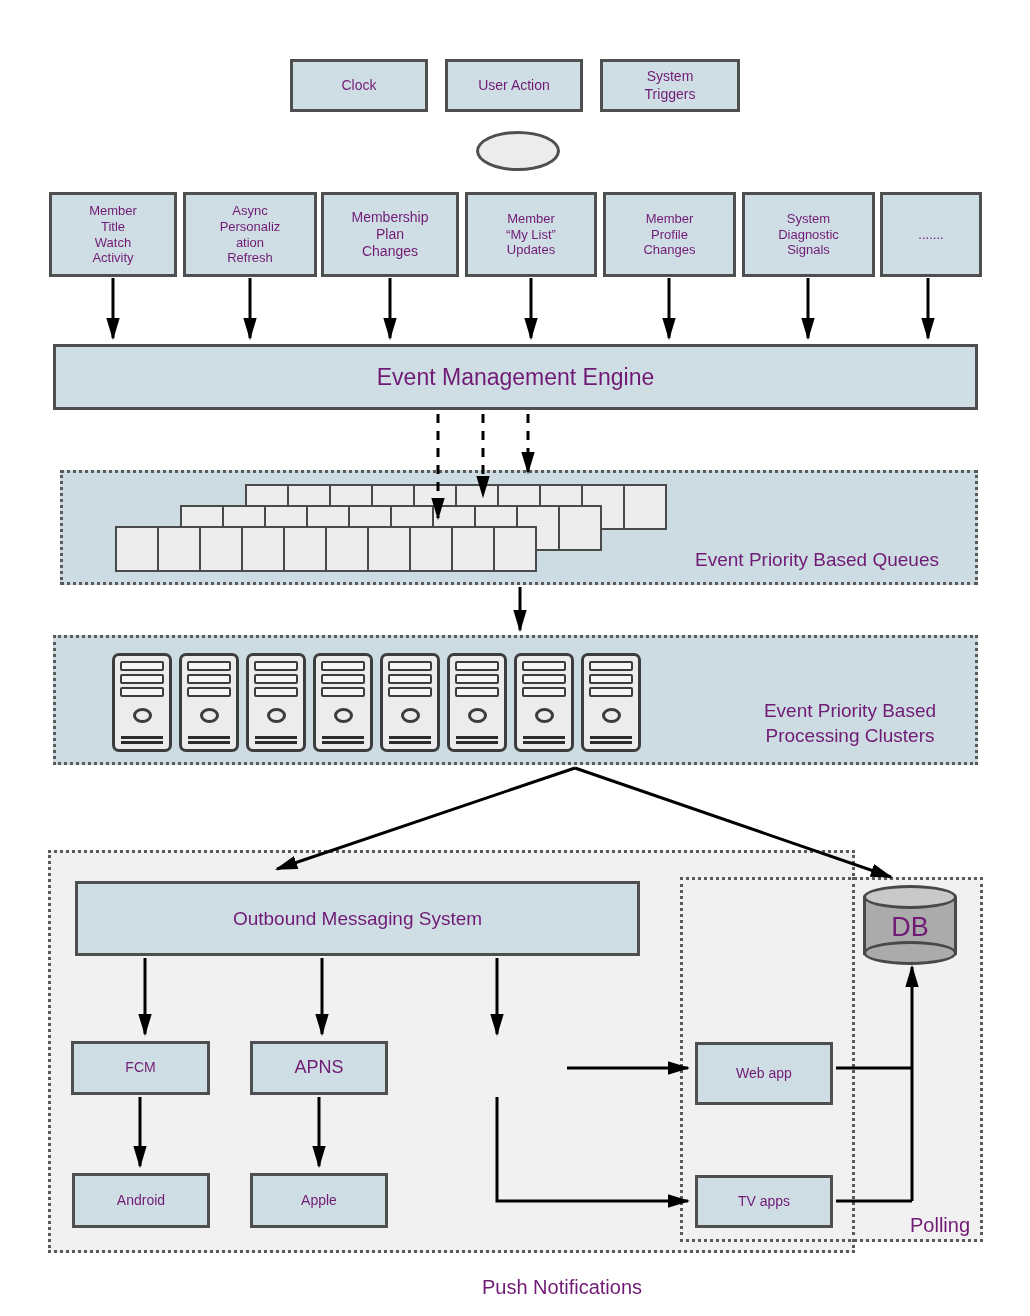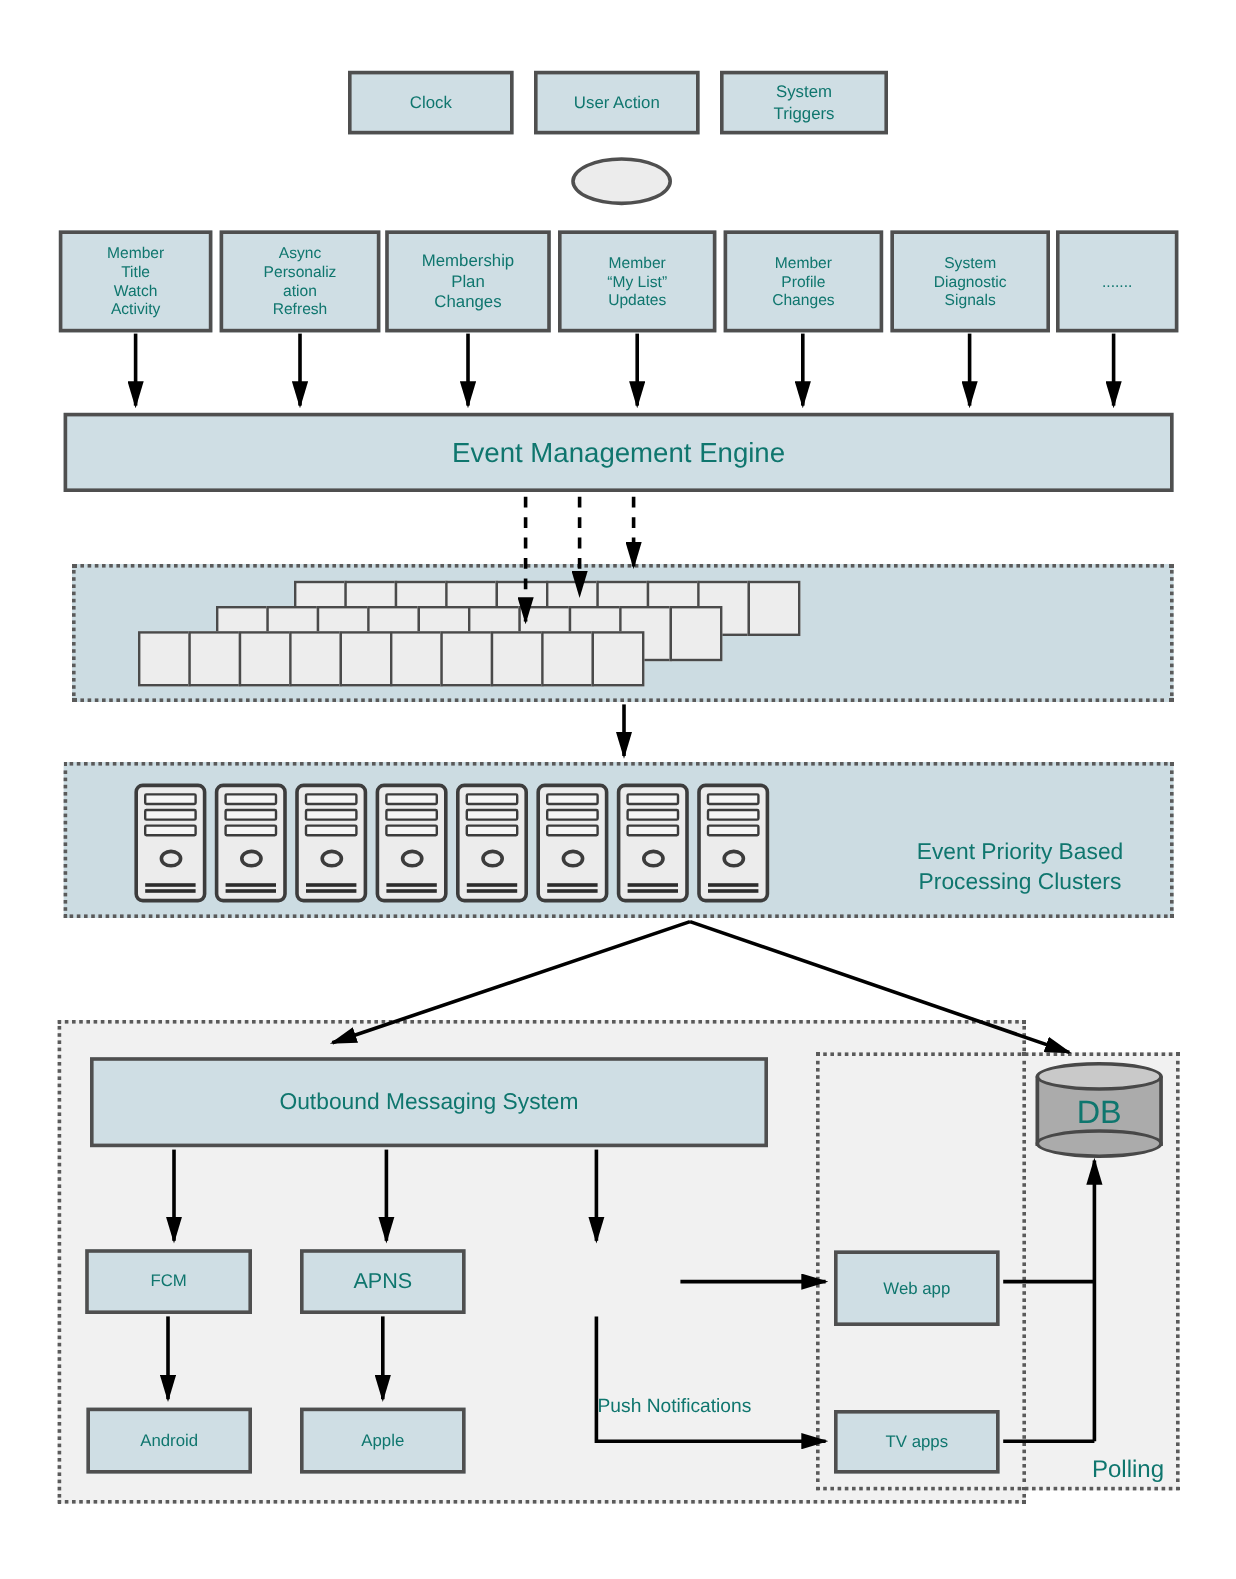--- a/index.html
+++ b/index.html
@@ -1,17 +1,17 @@
 <!DOCTYPE html>
 <html><head>
 <meta charset="utf-8">
 <style>
   html,body{margin:0;padding:0;background:#fff;}
   #canvas{position:relative;width:1030px;height:1316px;background:#ffffff;overflow:hidden;
-          font-family:"Liberation Sans",sans-serif;color:#0f766e;}
+          font-family:"Liberation Sans",sans-serif;color:#701a75;}
   .box{position:absolute;background:#cfdee4;border:3px solid #4f4f4f;box-sizing:border-box;
        display:flex;align-items:center;justify-content:center;text-align:center;z-index:6;}
   .lbl{white-space:pre-line;line-height:1.22;}
   .region{position:absolute;border:3px dotted #5a5a5a;box-sizing:border-box;}
   .region.blue{background:#ccdce2;z-index:1;}
   .region.gray{background:#f1f1f1;}
   .region-label{position:absolute;font-size:19px;z-index:7;white-space:pre-line;text-align:center;}
   
   .qstrip{position:absolute;display:flex;}
   .qstrip i{display:block;width:44px;height:46px;background:#ededed;border:2px solid #4a4a4a;
@@ -24,21 +24,21 @@
   .server .slat{height:10px;border:2px solid #3c3c3c;border-radius:2px;background:#f6f6f6;
                 margin-bottom:3px;box-sizing:border-box;}
   .server .disc{width:19px;height:15px;border:3px solid #3c3c3c;border-radius:50%;
                 margin:11px auto 0;box-sizing:border-box;background:#ececec;}
   .server .bars{margin-top:13px;}
   .server .bars div{height:3px;background:#2c2c2c;margin:2px 1px;}
   
   .oval{position:absolute;left:476px;top:131px;width:84px;height:40px;background:#ececec;
         border:3px solid #4f4f4f;border-radius:50%;box-sizing:border-box;z-index:6;}
   
-  .db{position:absolute;left:863px;top:885px;width:106px;height:80px;z-index:8;}
+  .db{position:absolute;left:863px;top:885px;width:74px;height:80px;z-index:8;padding-left:20px;}
   .db .top{position:absolute;left:0;right:0;top:0;height:24px;border-radius:50%;background:#c9c9c9;
            border:3px solid #484848;box-sizing:border-box;z-index:2;}
   .db .mid{position:absolute;left:0;right:0;top:12px;bottom:10px;background:#ababab;
            border-left:3px solid #484848;border-right:3px solid #484848;box-sizing:border-box;z-index:1;}
   .db .bot{position:absolute;left:0;right:0;bottom:0;height:24px;border-radius:50%;background:#ababab;
            border:3px solid #484848;box-sizing:border-box;z-index:1;}
   .db .dblbl{position:absolute;left:0;right:0;top:27px;text-align:center;font-size:27px;z-index:3;}
   #overlap-border{position:absolute;left:852px;top:877px;height:365px;width:0;
                   border-left:3px dotted #5a5a5a;z-index:3;}
   svg#arrows{position:absolute;left:0;top:0;z-index:20;pointer-events:none;}
@@ -131,20 +131,21 @@
       <i></i>
       <i></i>
       <i></i>
       <i></i>
       <i></i>
       <i></i>
       <i></i>
       <i></i>
       <i></i>
     </div>
+  <div class="region-label" style="left:672px;top:549px;width:290px">Event Priority Based Queues</div>
 
   <div class="region blue" style="left:53px;top:635px;width:925px;height:130px"></div>
   <div id="server-row">
     <div class="server">
       <div class="slat"></div>
       <div class="slat"></div>
       <div class="slat"></div>
       <div class="disc"></div>
       <div class="bars">
           <div></div>
@@ -223,21 +224,21 @@
     </div>
     </div>
   <div class="region-label" style="left:730px;top:698px;width:240px;line-height:25px">Event Priority Based
 Processing Clusters</div>
 
   <div class="region gray" style="left:48px;top:850px;width:807px;height:403px;z-index:1"></div>
 
   <div class="region gray" style="left:680px;top:877px;width:303px;height:365px;z-index:2"></div>
   <div id="overlap-border"></div>
 
-  <div class="region-label" style="left:467px;top:1164px;width:190px;font-size:16px">Push Notifications</div>
+  <div class="region-label" style="left:467px;top:1276px;width:190px;font-size:20px">Push Notifications</div>
   <div class="region-label" style="left:905px;top:1214px;width:70px;font-size:20px">Polling</div>
 
   <div class="box" style="left:75px;top:881px;width:565px;height:75px;font-size:19px">
     <span class="lbl">Outbound Messaging System</span>
   </div>
 
   <div class="box" style="left:71px;top:1041px;width:139px;height:54px;font-size:14px">
     <span class="lbl">FCM</span>
   </div>
   <div class="box" style="left:250px;top:1041px;width:138px;height:54px;font-size:18px">

